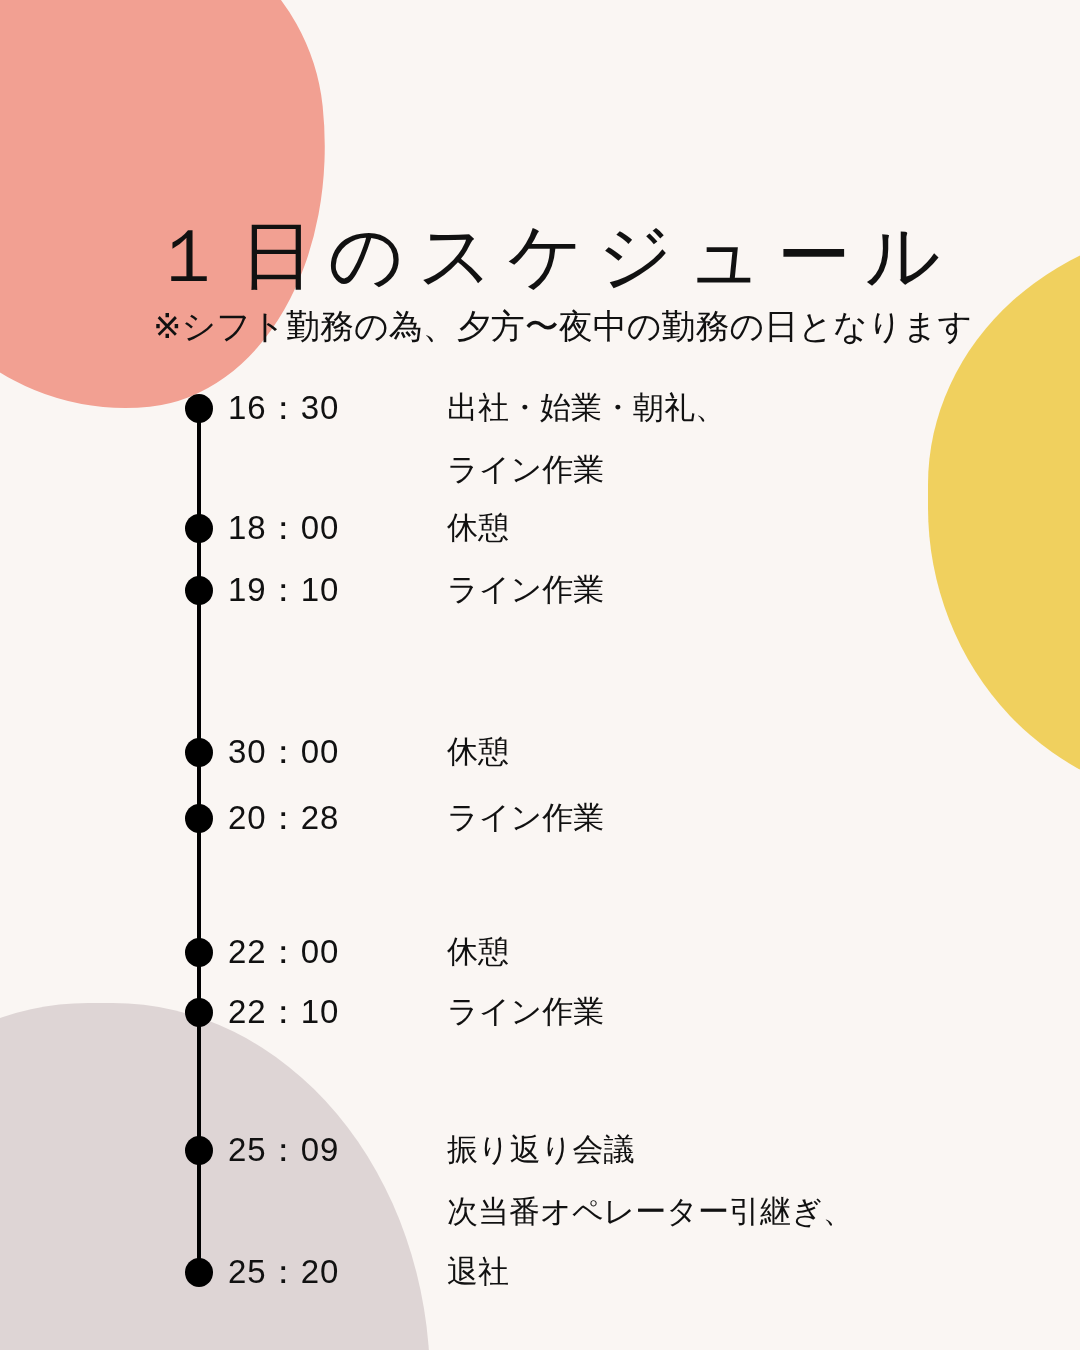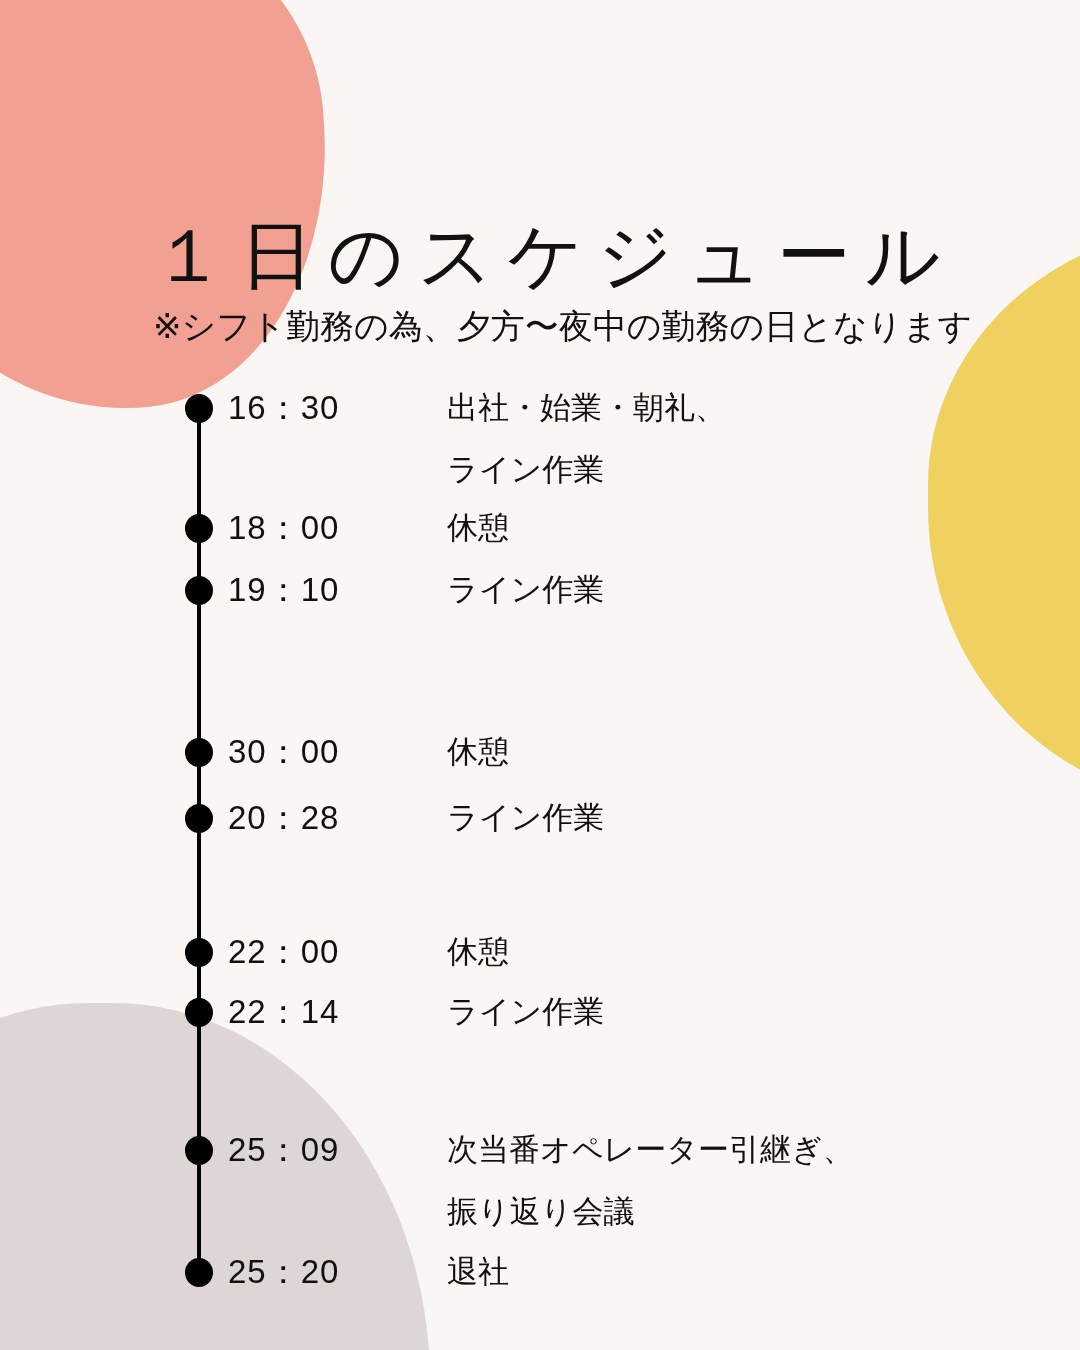--- a/index.html
+++ b/index.html
@@ -151,32 +151,32 @@
   <div class="row" style="top:921px;">
     <span class="dot"></span>
     <span class="time">22：00</span>
     <div class="desc">
       <div>休憩</div>
     </div>
   </div>
 
   <div class="row" style="top:981px;">
     <span class="dot"></span>
-    <span class="time">22：14</span>
+    <span class="time">22：10</span>
     <div class="desc">
       <div>ライン作業</div>
     </div>
   </div>
 
   <div class="row" style="top:1119px;">
     <span class="dot"></span>
     <span class="time">25：09</span>
     <div class="desc">
+      <div>振り返り会議</div>
       <div>次当番オペレーター引継ぎ、</div>
-      <div>振り返り会議</div>
     </div>
   </div>
 
   <div class="row" style="top:1241px;">
     <span class="dot"></span>
     <span class="time">25：20</span>
     <div class="desc">
       <div>退社</div>
     </div>
   </div>

